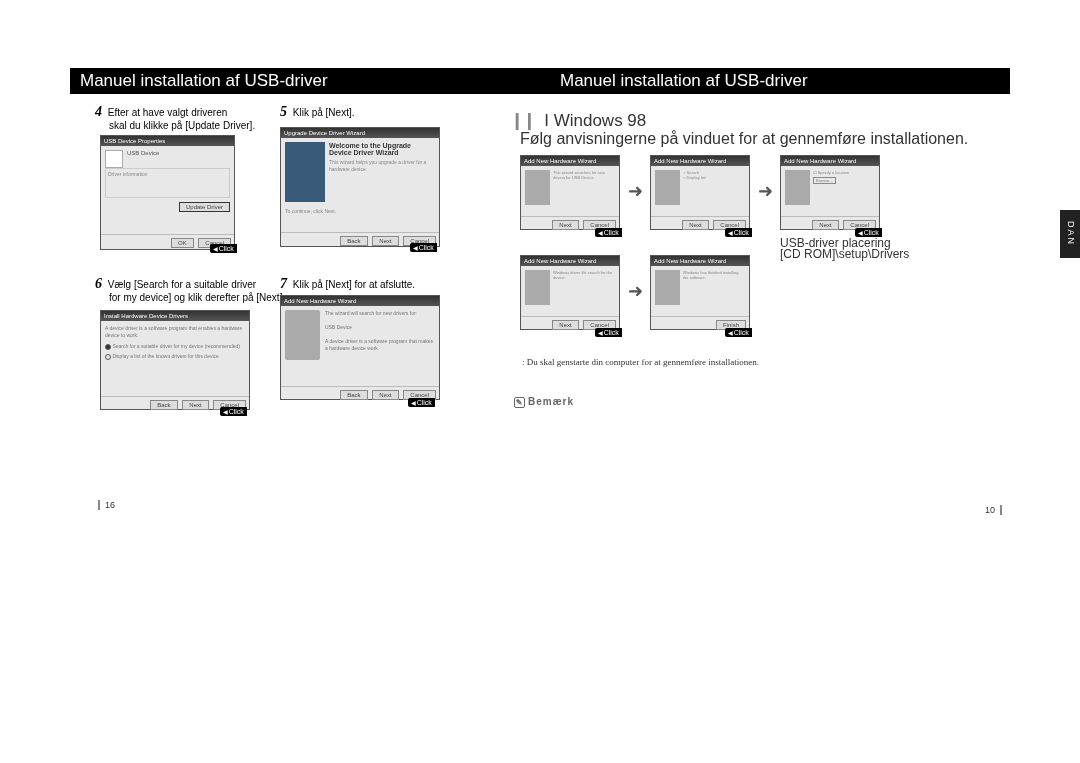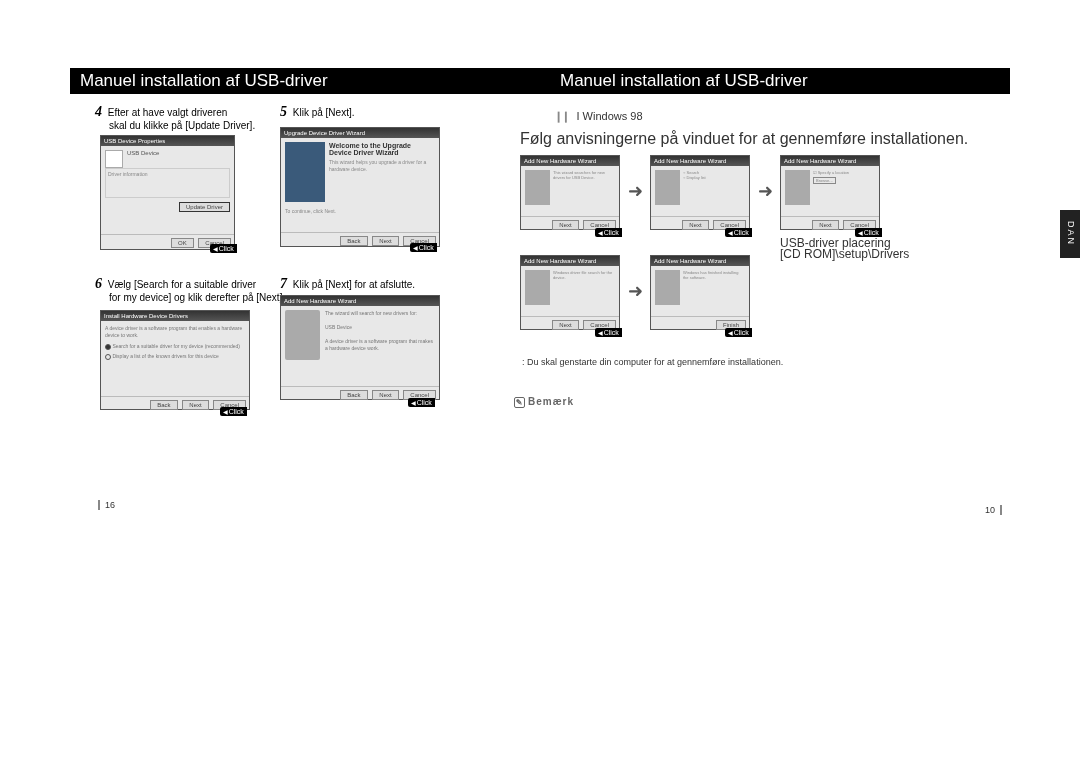--- a/index.html
+++ b/index.html
@@ -149,24 +149,23 @@
     font-size: 9px;
     writing-mode: vertical-rl;
     text-align: center;
     display: flex;
     align-items: center;
     justify-content: center;
     letter-spacing: 2px;
   }
 
   .section-head {
-    font-size: 11px;
+    font-size: 17px;
     color: #333;
     font-weight: normal;
-    margin-left: 44px;
   }
   .section-bars {
     color: #888;
     letter-spacing: -2px;
     margin-right: 5px;
   }
   .sub-text {
     font-size: 16px;
     color: #333;
     line-height: 14px;
@@ -374,21 +373,21 @@
       <div class="body" style="height:50px;">
         <div style="width:25px;height:35px;background:#aaa;float:left;margin-right:3px;"></div>
         <div style="font-size:4px;color:#888;">Windows has finished installing the software.</div>
       </div>
       <div class="btn-row">
         <span class="btn">Finish</span>
       </div>
     </div>
     <div class="click-tag" style="left:215px; top:218px;">Click</div>
 
-    <div class="sub-text" style="position:absolute;top:245px;left:12px;font-size:9px;">
+    <div class="sub-text" style="position:absolute;top:245px;left:12px;font-size:9px;font-family:Liberation Serif, serif;">
       : <span>Du skal genstarte din computer for at gennemføre installationen.</span>
     </div>
 
     <div class="note-box" style="position:absolute;top:278px;left:4px;width:490px;">
       <div class="note-head">
         <span class="note-icon">✎</span><span>Bemærk</span>
       </div>
     </div>
 
     <div class="page-num" style="right:8px;">

